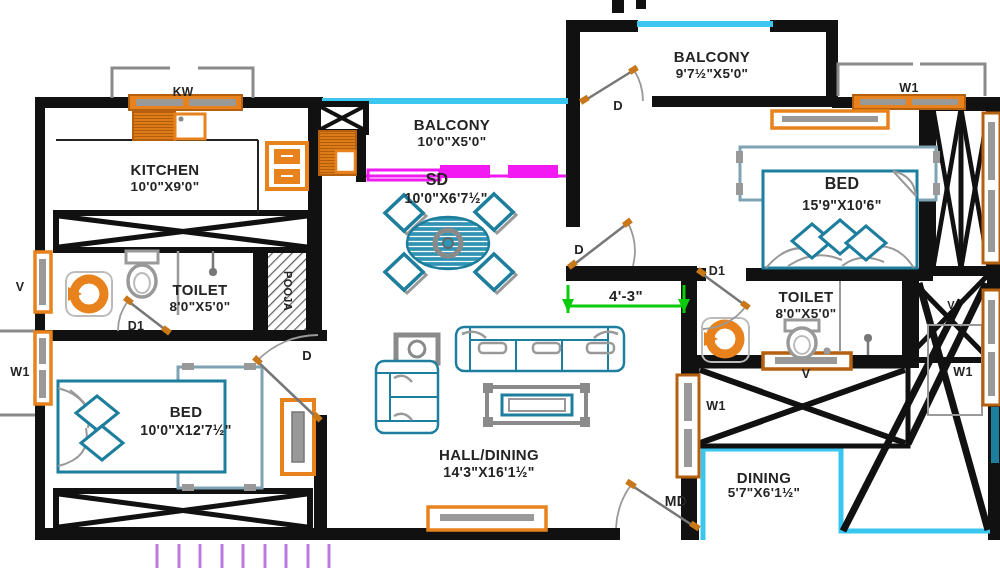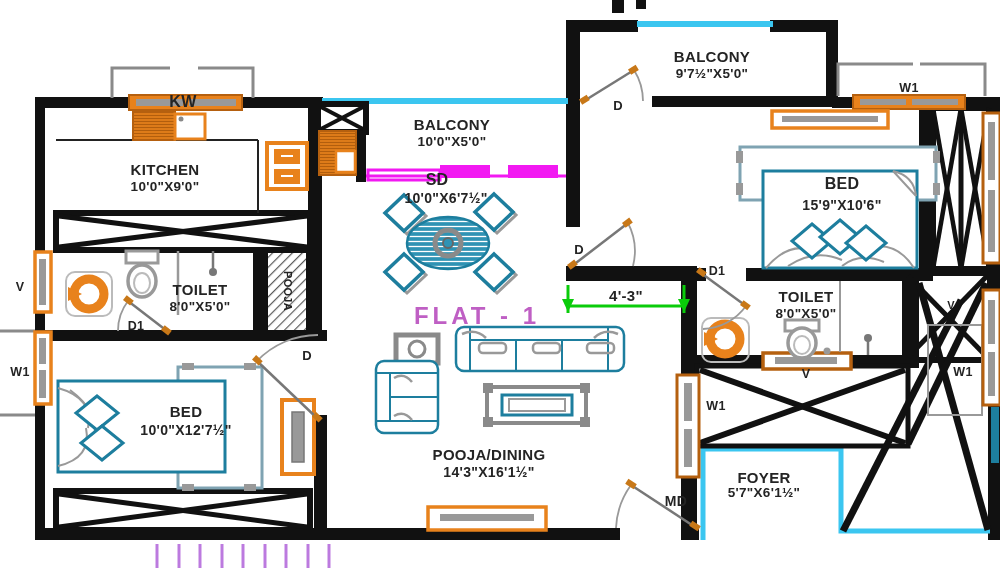--- a/index.html
+++ b/index.html
@@ -381,51 +381,50 @@
     <line x1="200" y1="544" x2="200" y2="568"></line>
         <line x1="222" y1="544" x2="222" y2="568"></line>
     <line x1="243" y1="544" x2="243" y2="568"></line>
         <line x1="265" y1="544" x2="265" y2="568"></line>
     <line x1="286" y1="544" x2="286" y2="568"></line>
         <line x1="308" y1="544" x2="308" y2="568"></line>
     <line x1="329" y1="544" x2="329" y2="568"></line>
   </g>
 </svg>
 
-  <div class="lbl" style="left:183px;top:102px;font-size:16px">KW</div>
+  <div class="lbl" style="left:183px;top:92px;font-size:12px">KW</div>
   <div class="lbl" style="left:452px;top:124px;font-size:15px">BALCONY</div>
   <div class="lbl" style="left:452px;top:142px;font-size:13.5px">10'0"X5'0"</div>
   <div class="lbl" style="left:712px;top:56px;font-size:15px">BALCONY</div>
   <div class="lbl" style="left:712px;top:74px;font-size:13.5px">9'7½"X5'0"</div>
   <div class="lbl small" style="left:437px;top:180px;font-size:16px">SD</div>
   <div class="lbl" style="left:446px;top:198px;font-size:14px">10'0"X6'7½"</div>
   <div class="lbl" style="left:165px;top:169px;font-size:15px">KITCHEN</div>
   <div class="lbl" style="left:165px;top:187px;font-size:13.5px">10'0"X9'0"</div>
   <div class="lbl" style="left:909px;top:88px;font-size:12.5px">W1</div>
   <div class="lbl" style="left:842px;top:184px;font-size:16px">BED</div>
   <div class="lbl" style="left:842px;top:205px;font-size:14px">15'9"X10'6"</div>
   <div class="lbl" style="left:200px;top:289px;font-size:15px">TOILET</div>
   <div class="lbl" style="left:200px;top:307px;font-size:13.5px">8'0"X5'0"</div>
   <div class="lbl rot" style="left:287px;top:291px;font-size:11px">POOJA</div>
   <div class="lbl" style="left:20px;top:287px;font-size:12.5px">V</div>
   <div class="lbl" style="left:136px;top:326px;font-size:12.5px">D1</div>
-  <div class="lbl title" style="left:477px;top:316px;font-size:24px">FLAT - 1</div>
   <div class="lbl" style="left:579px;top:249px;font-size:13px">D</div>
   <div class="lbl" style="left:626px;top:295px;font-size:15px">4'-3"</div>
   <div class="lbl" style="left:717px;top:271px;font-size:12.5px">D1</div>
   <div class="lbl" style="left:806px;top:296px;font-size:15px">TOILET</div>
   <div class="lbl" style="left:806px;top:314px;font-size:13.5px">8'0"X5'0"</div>
   <div class="lbl" style="left:806px;top:374px;font-size:12.5px">V</div>
   <div class="lbl" style="left:20px;top:372px;font-size:12.5px">W1</div>
   <div class="lbl" style="left:186px;top:411px;font-size:15px">BED</div>
   <div class="lbl" style="left:186px;top:430px;font-size:14px">10'0"X12'7½"</div>
   <div class="lbl" style="left:307px;top:355px;font-size:13px">D</div>
   <div class="lbl" style="left:716px;top:406px;font-size:12.5px">W1</div>
-  <div class="lbl" style="left:489px;top:454px;font-size:15px">POOJA/DINING</div>
+  <div class="lbl" style="left:489px;top:454px;font-size:15px">HALL/DINING</div>
   <div class="lbl" style="left:489px;top:472px;font-size:14px">14'3"X16'1½"</div>
-  <div class="lbl" style="left:764px;top:477px;font-size:15px">FOYER</div>
+  <div class="lbl" style="left:764px;top:477px;font-size:15px">DINING</div>
   <div class="lbl" style="left:764px;top:493px;font-size:13.5px">5'7"X6'1½"</div>
   <div class="lbl" style="left:676px;top:501px;font-size:14px">MD</div>
   <div class="lbl" style="left:963px;top:372px;font-size:12.5px">W1</div>
   <div class="lbl" style="left:951px;top:305px;font-size:11px">V</div>
   <div class="lbl" style="left:618px;top:105px;font-size:13px">D</div>
 
 </div>
 
 </body></html>

